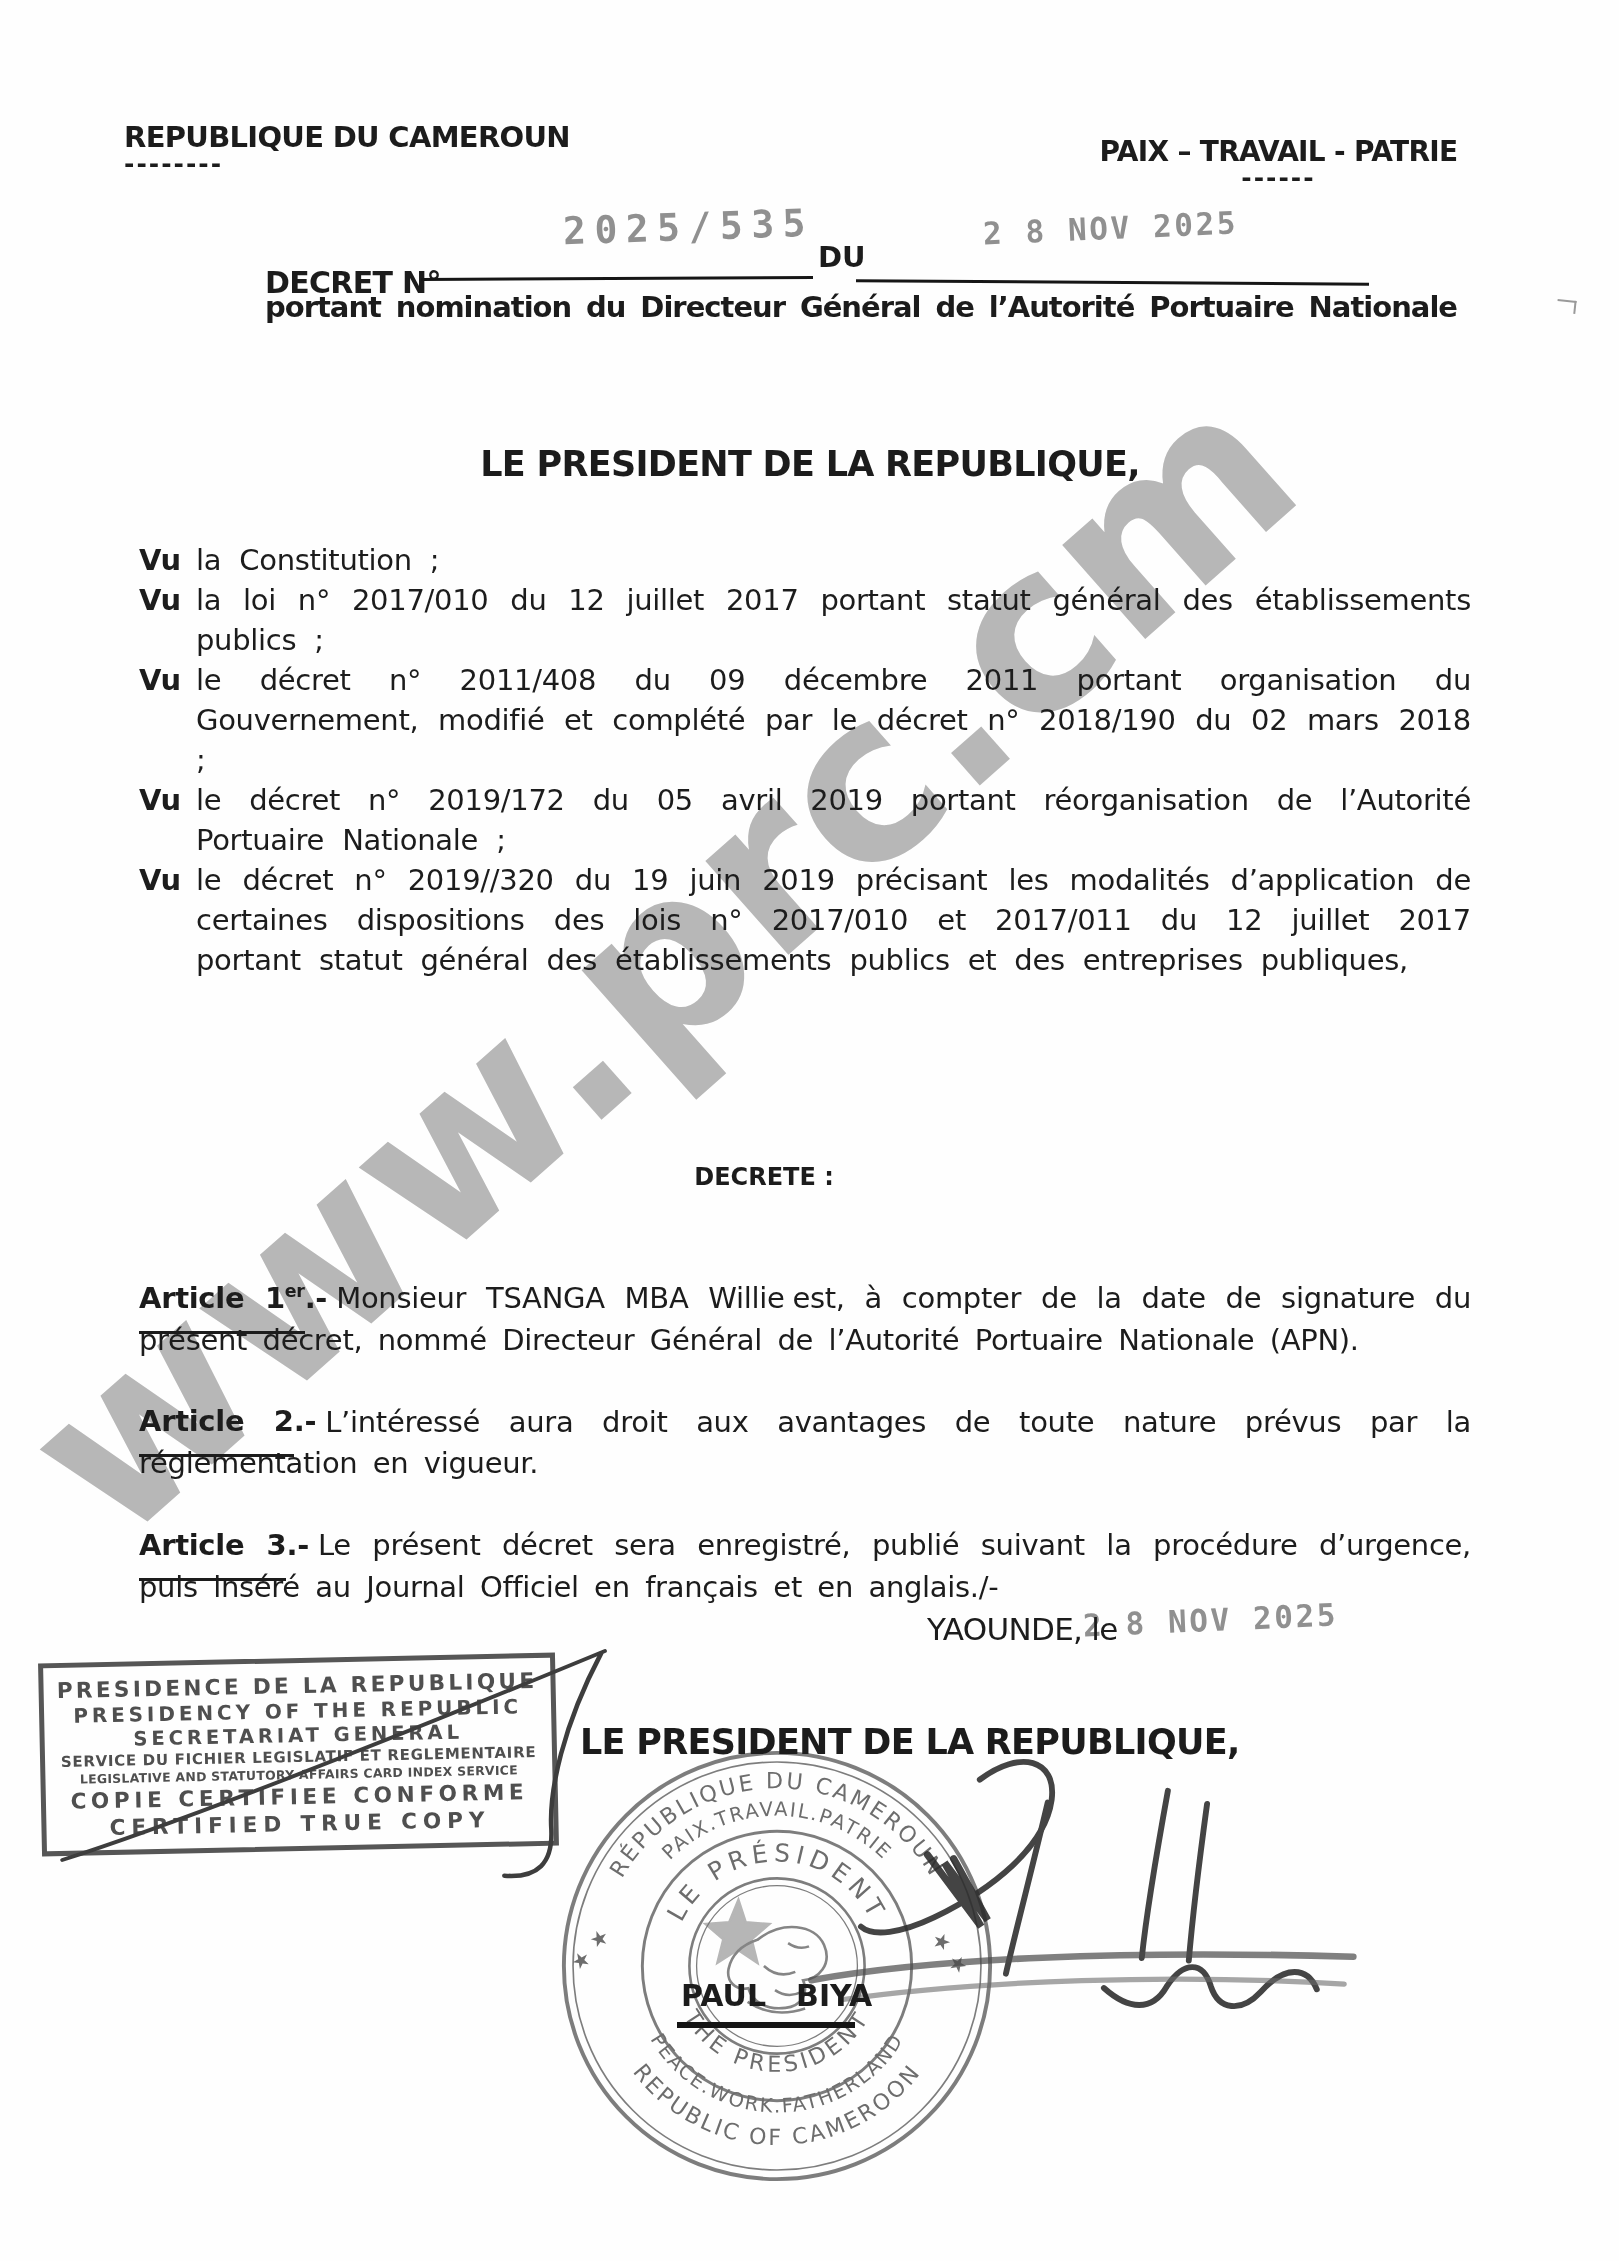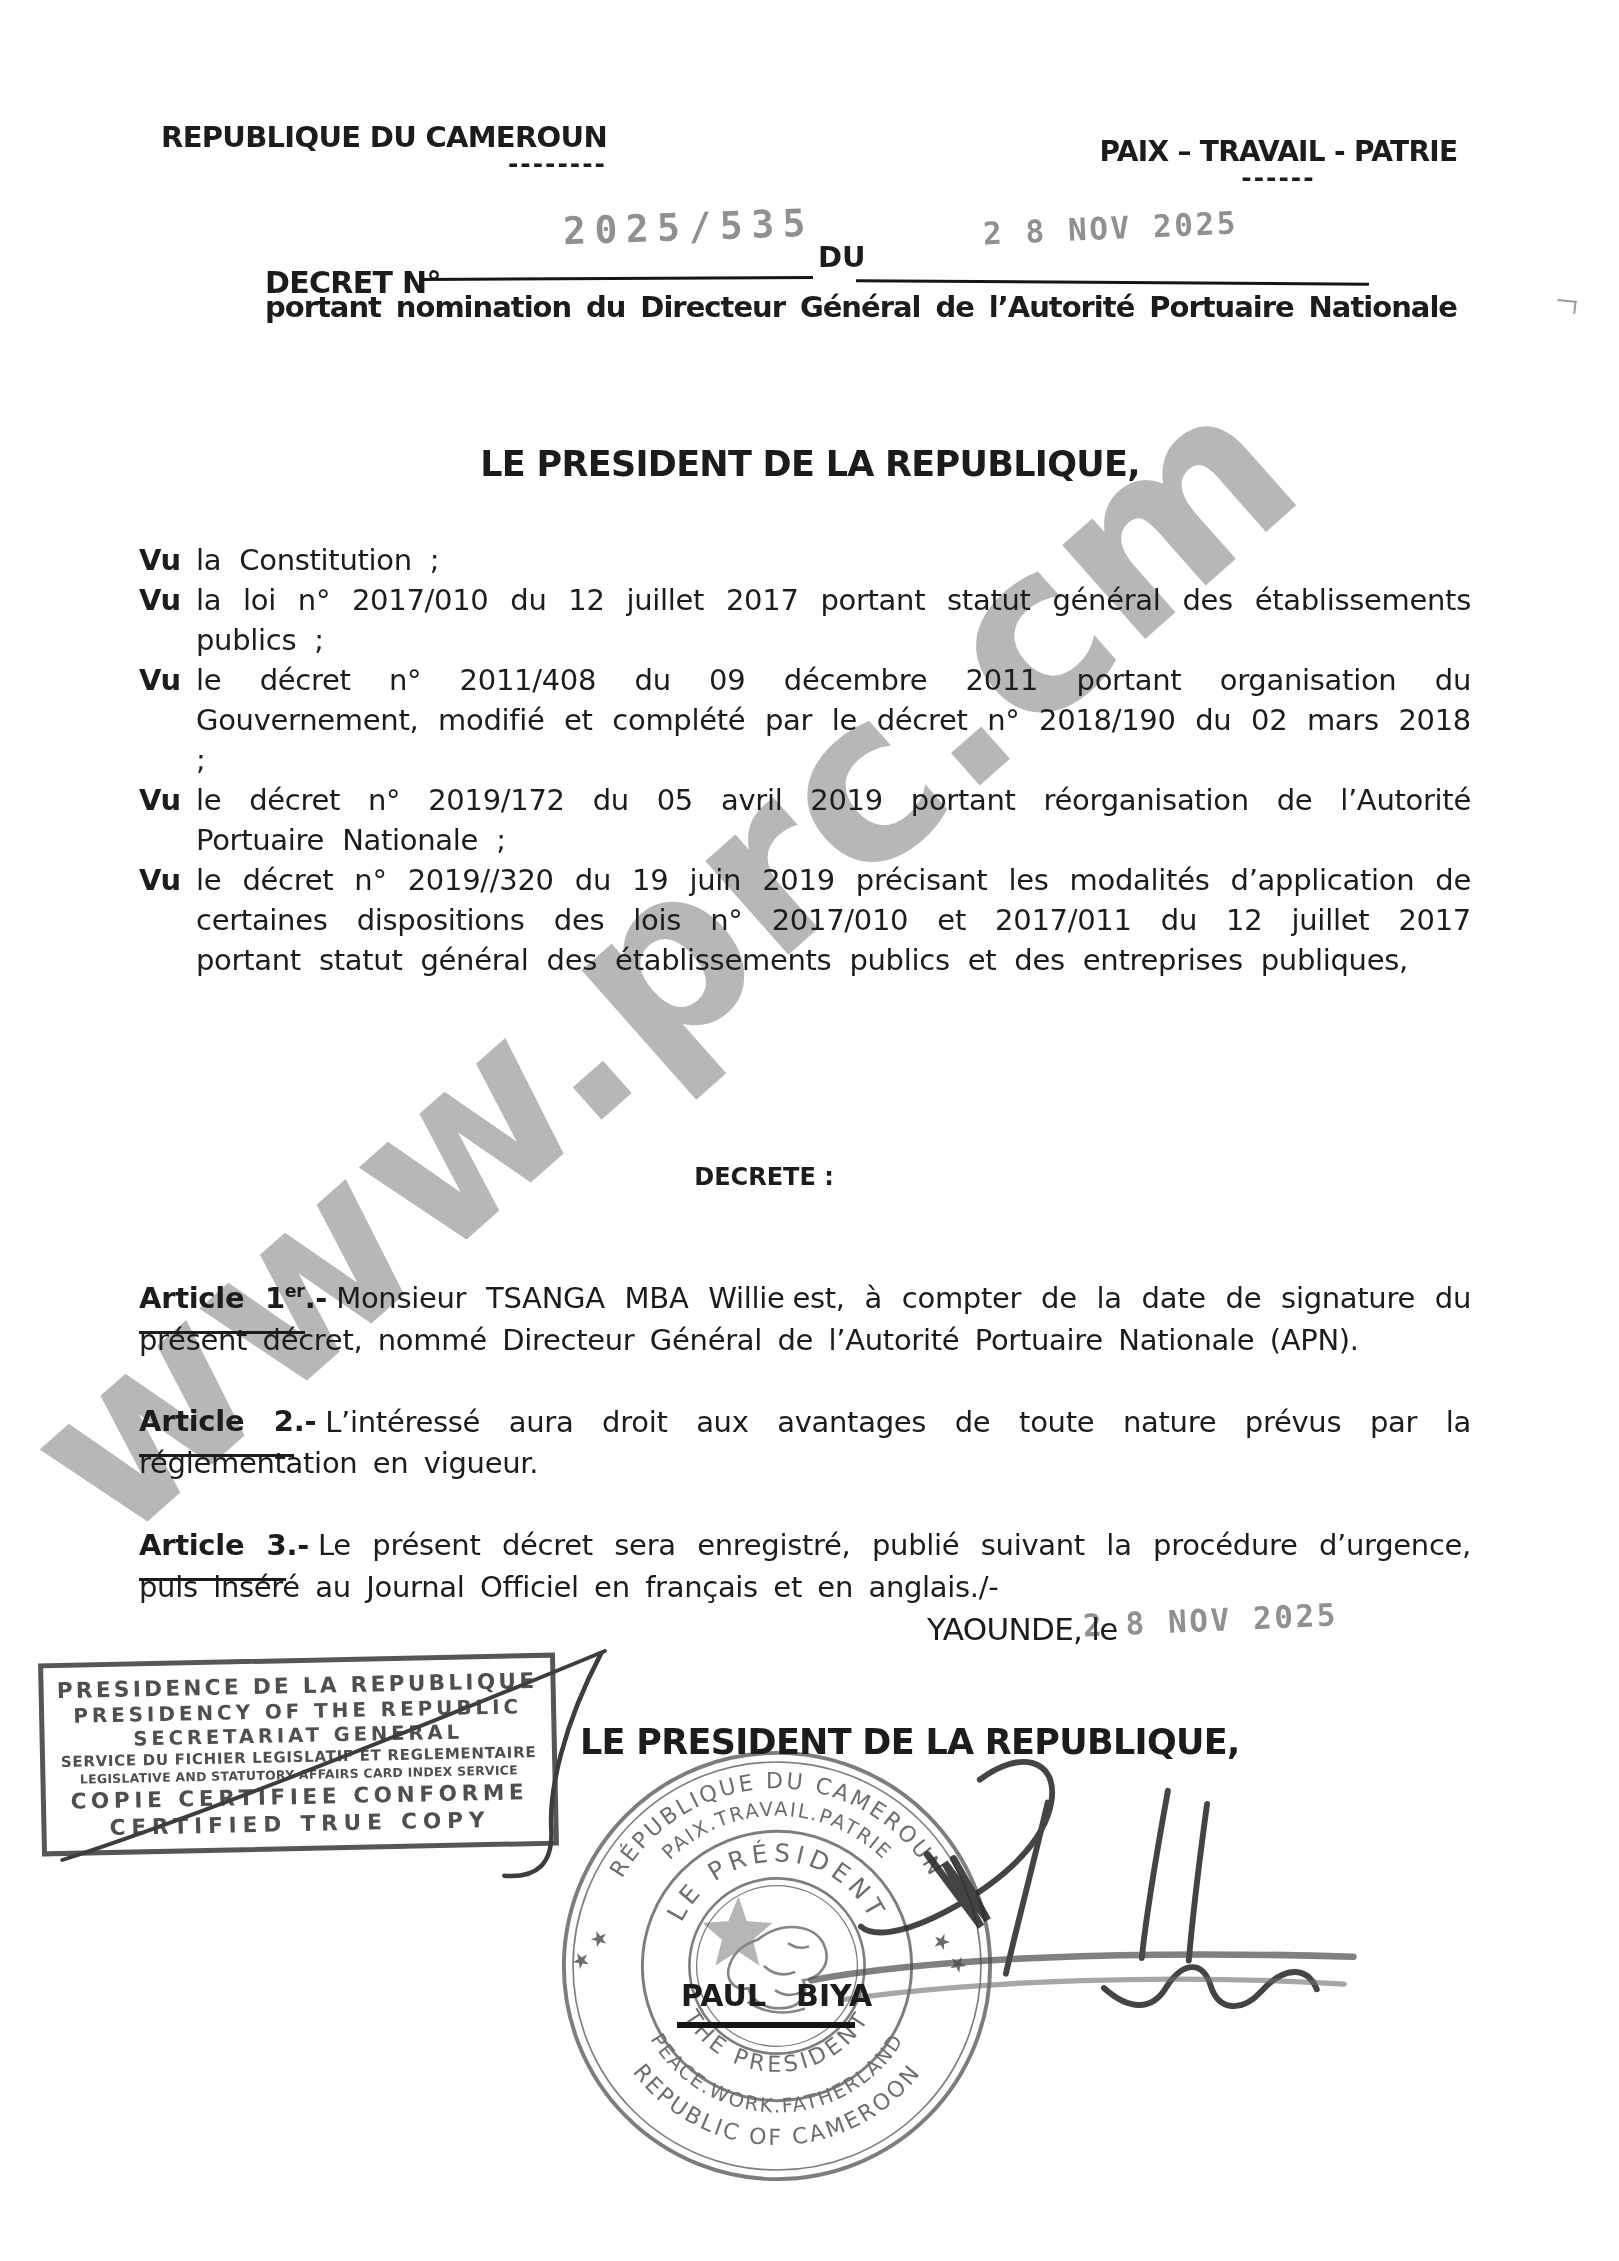--- a/index.html
+++ b/index.html
@@ -10,21 +10,21 @@
   }
   .abs{position:absolute;}
   
   .watermark{
     position:absolute;left:140px;top:1346px;z-index:1;
     font-size:229px;font-weight:bold;color:#ababab;opacity:.85;
     transform:rotate(-41.5deg);transform-origin:left bottom;
     letter-spacing:1.3px;white-space:nowrap;line-height:1;
   }
   
-  .hdr-left{left:124px;top:120px;width:483px;text-align:right;z-index:3;}
+  .hdr-left{left:124px;top:120px;width:483px;text-align:left;z-index:3;}
   .hdr-left .t{font-size:29px;font-weight:bold;letter-spacing:-0.7px;white-space:nowrap;}
   .hdr-right{left:1053px;top:135px;width:451px;text-align:center;z-index:3;}
   .hdr-right .t{font-size:28px;font-weight:bold;letter-spacing:-0.7px;white-space:nowrap;}
   .dashes{font-size:25px;font-weight:900;letter-spacing:2px;line-height:19.6px;}
   
   .decret-label{left:265px;top:233px;font-size:30px;font-weight:bold;z-index:3;letter-spacing:-0.7px;margin-top:32px;}
   .rule{position:absolute;background:#161616;height:3.3px;z-index:3;}
   .rule1{left:421px;top:277px;width:392px;transform:rotate(-.3deg);}
   .du-label{left:818px;top:240px;font-size:29px;font-weight:bold;z-index:3;}
   .rule2{left:856px;top:281px;width:513px;transform:rotate(.4deg);}

